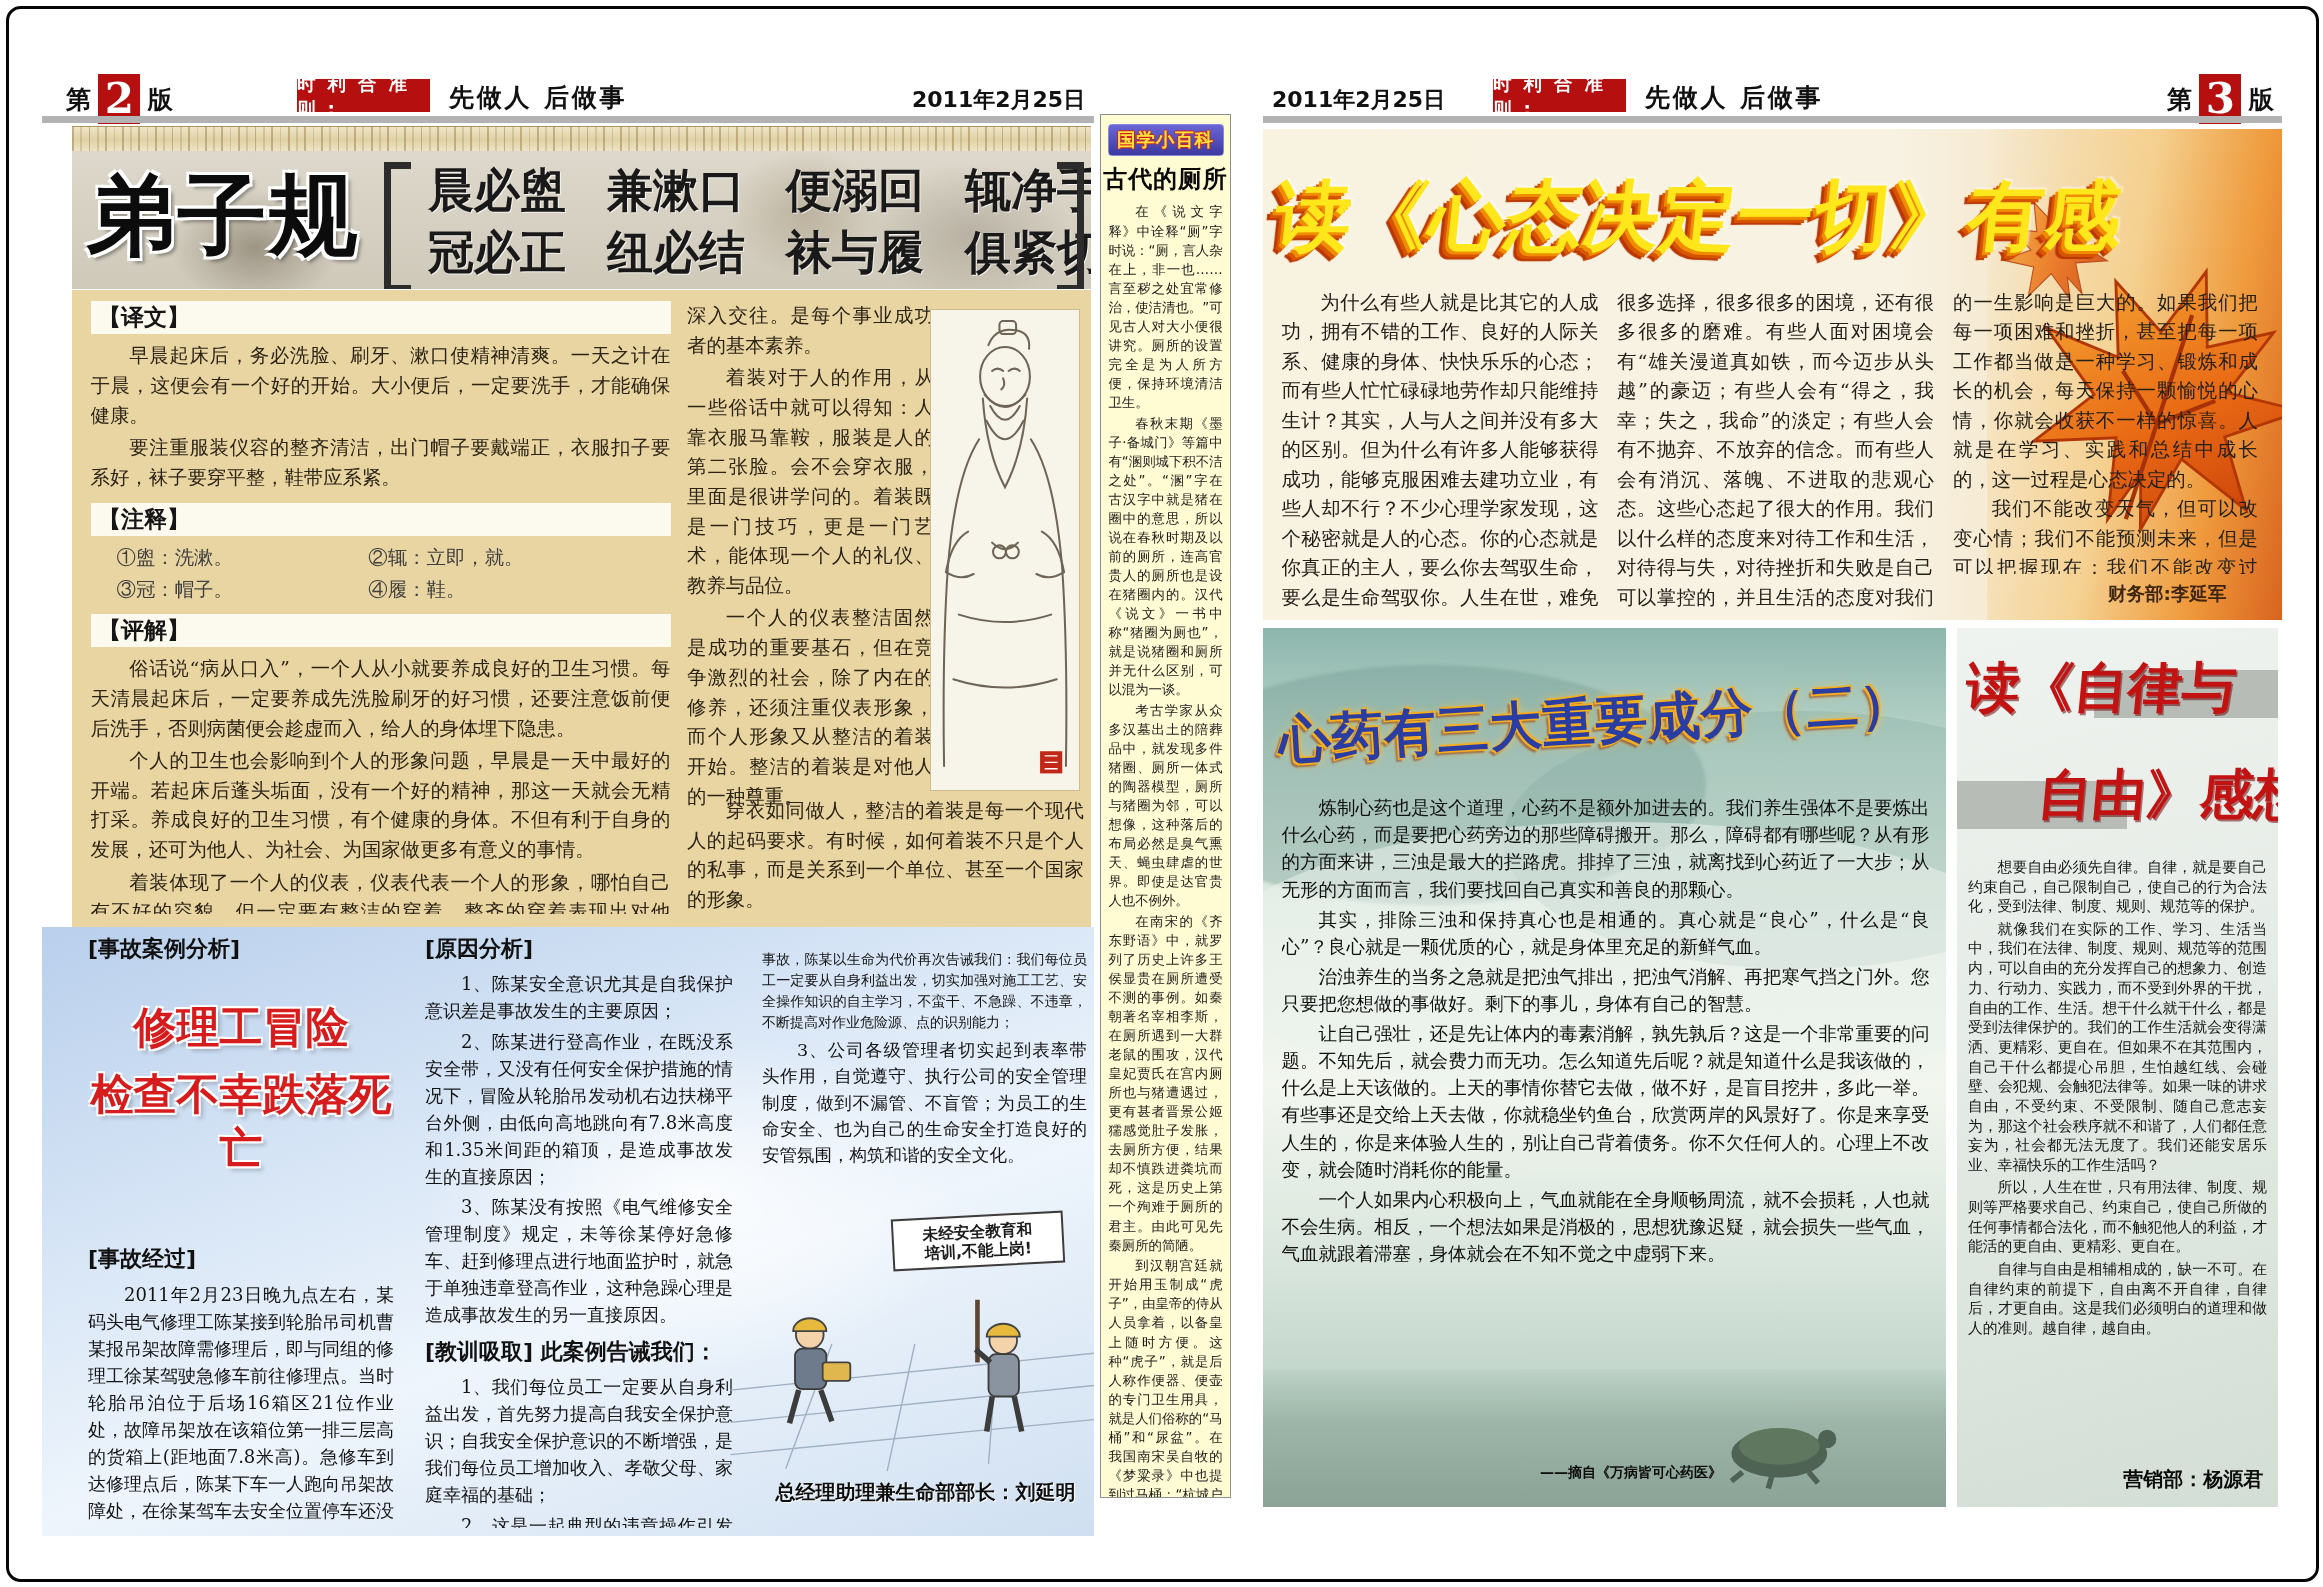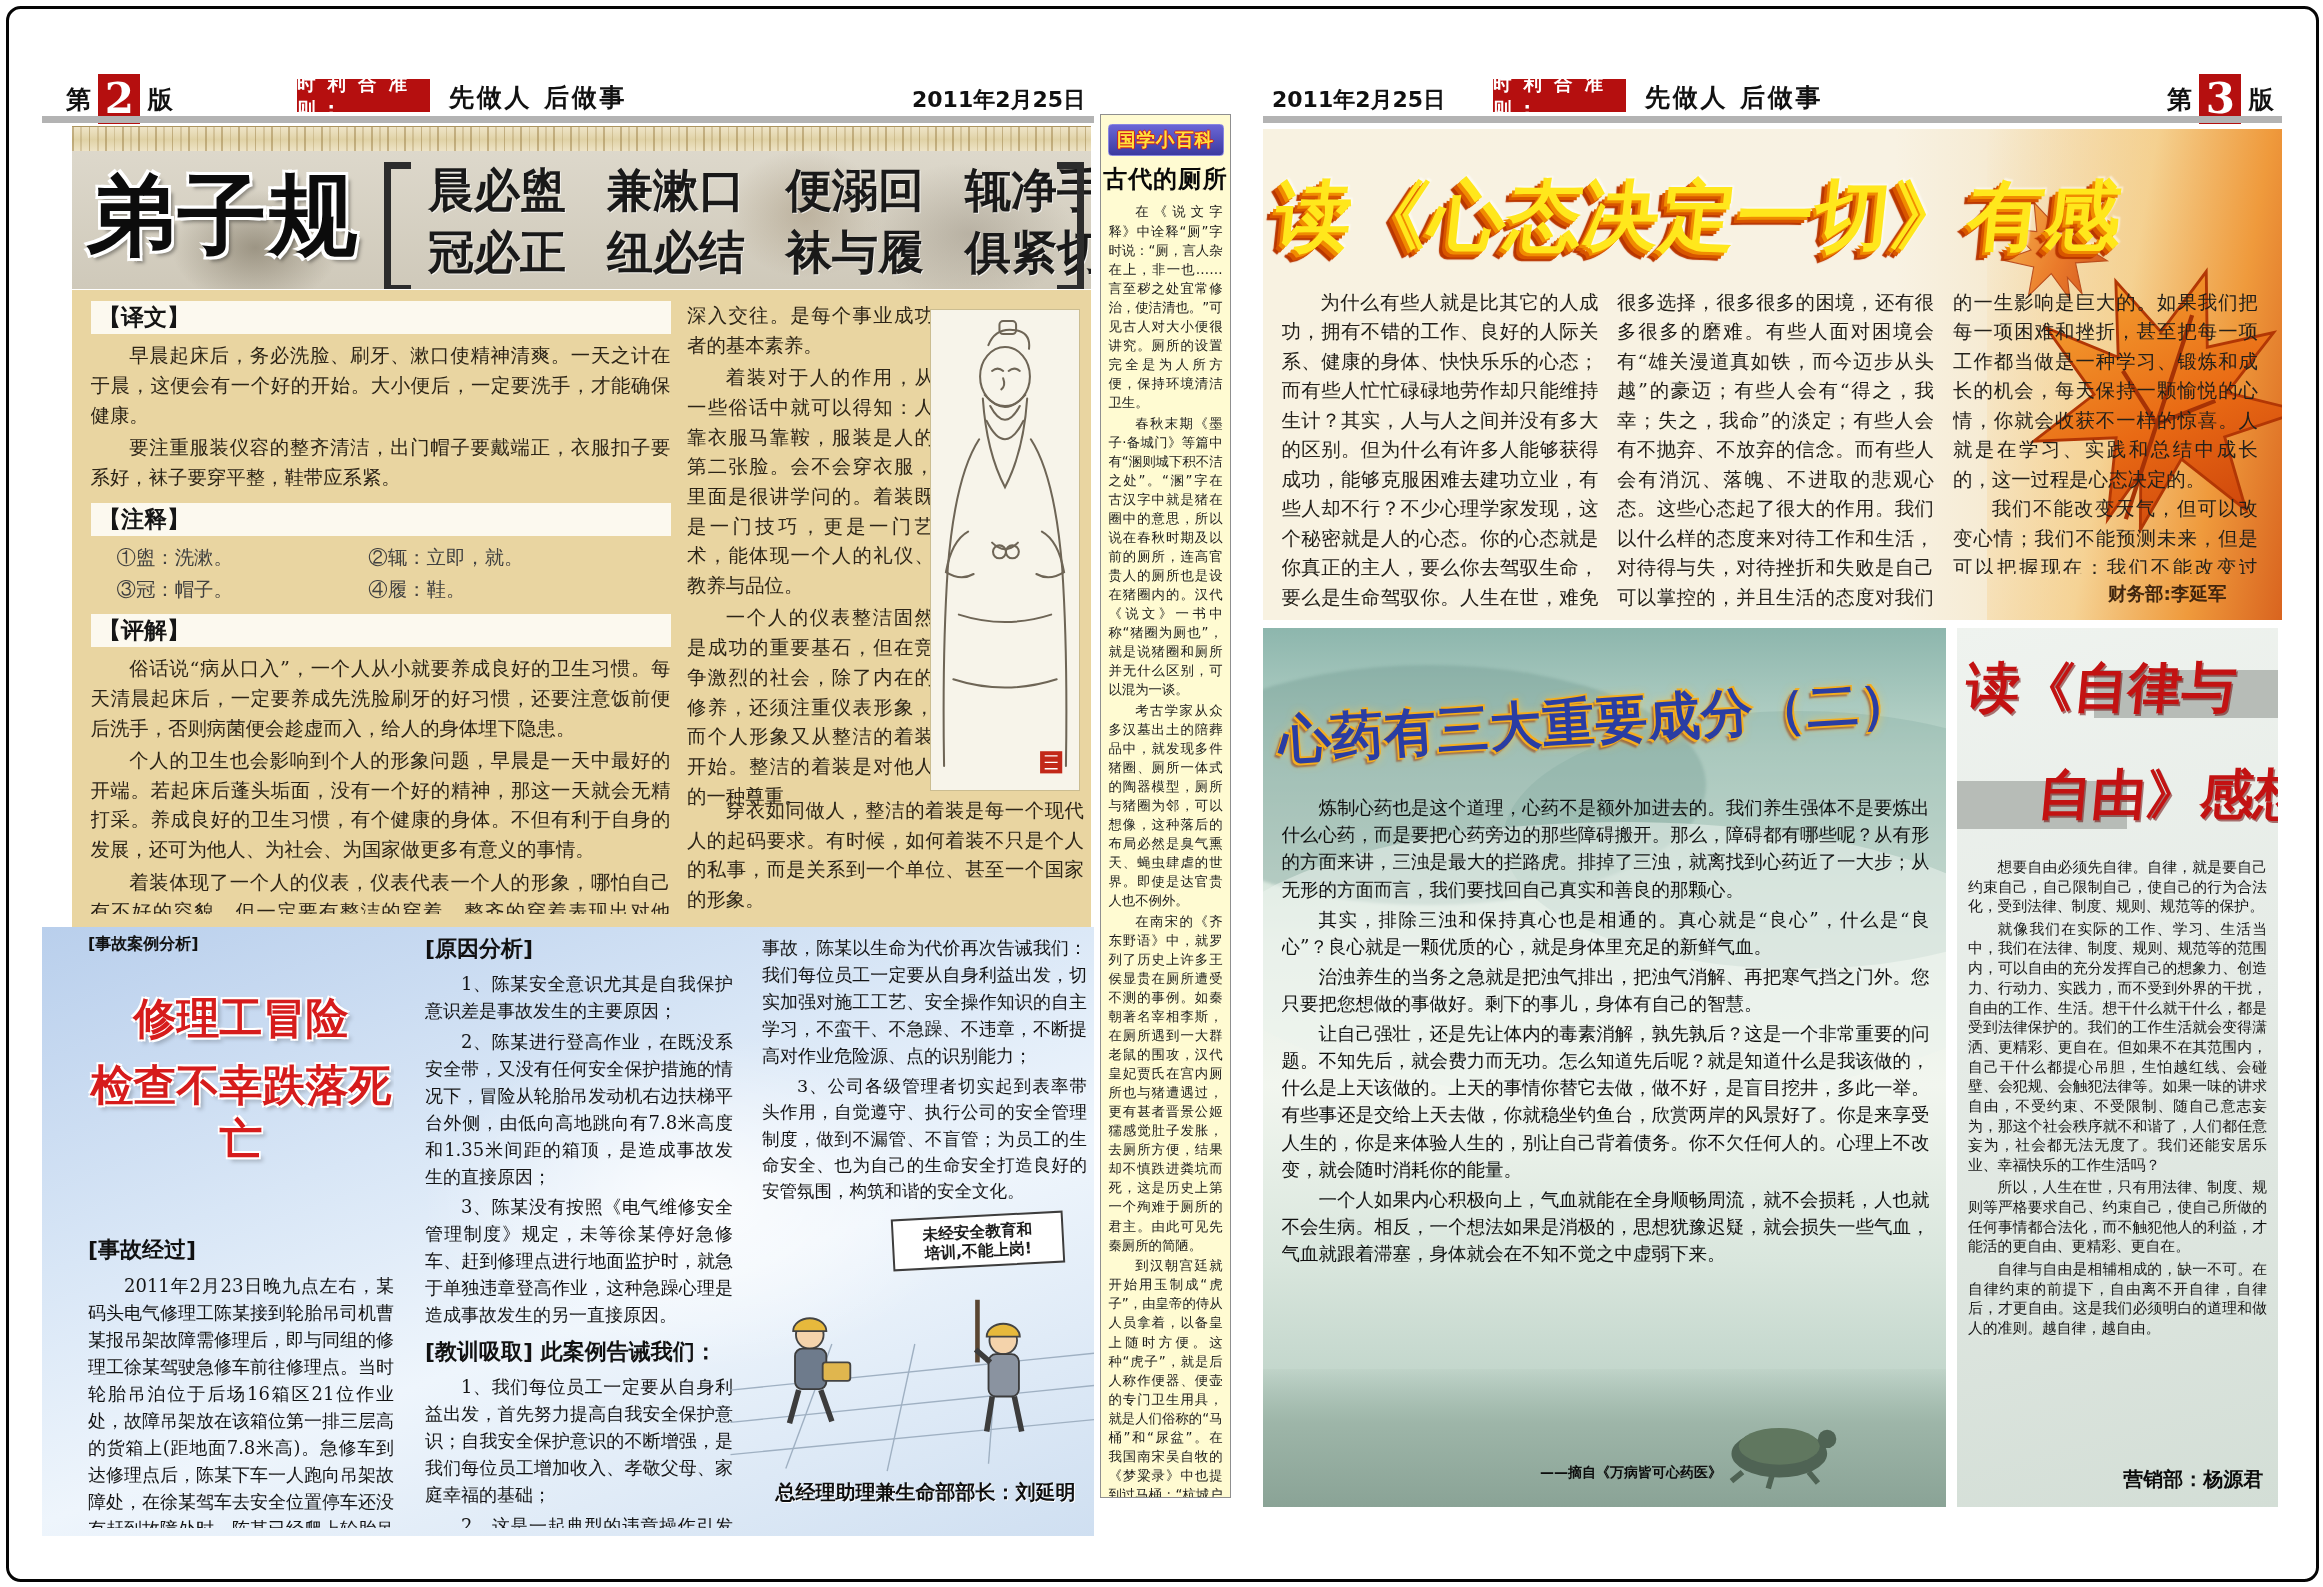--- a/index.html
+++ b/index.html
@@ -43,21 +43,21 @@
   .par{font-family:"DejaVu Serif",serif;font-size:19.4px;line-height:1.53;color:#2c2417;
        text-indent:2em;margin:0 0 2.8px;text-align:justify;}
   .zhushi{display:grid;grid-template-columns:1fr 1.2fr;row-gap:5.5px;padding-left:26px;
           font-family:"DejaVu Serif",serif;font-size:19.4px;color:#404040;}
   .imgbox{background:#f7f4ea;border:0.9px solid #cbbd91;}
 
   
   .sky{background:
       radial-gradient(388px 240px at 62% 45%,rgba(255,255,255,.85),rgba(255,255,255,0) 70%),
       linear-gradient(160deg,#b9cfec 0%,#d8e6f6 35%,#eef5fc 60%,#cfdff1 100%);}
-  .acc-tag{font-weight:800;font-size:16px;color:#101010;}
+  .acc-tag{font-weight:800;font-size:22px;color:#101010;}
   .acc-t1,.acc-t2{font-size:43px;font-weight:900;color:#d61c1c;line-height:1.25;
       text-shadow:1.8px 1.8px 0 #fff,-1.8px -1.8px 0 #fff,1.8px -1.8px 0 #fff,-1.8px 1.8px 0 #fff,3.7px 3.7px 4.6px rgba(0,0,0,.25);}
   .acc-head{font-weight:800;font-size:22px;margin:22px 0 7.4px;}
   .acc-par{font-family:"DejaVu Serif",serif;font-size:18px;line-height:1.5;color:#141414;
            text-indent:2em;margin:0 0 3.7px;text-align:justify;}
   .sign{background:#fff;border:2.8px solid #3d3d3d;text-align:center;font-weight:800;
         font-size:15.7px;color:#1c1c1c;line-height:1.25;padding:4.6px 2.8px;transform:rotate(-3deg);}
   .acc-sig{font-weight:800;font-size:20px;color:#0e0e0e;text-shadow:0.9px 0.9px 0 #fff;}
 
   
@@ -202,21 +202,21 @@
     <div class="abs ovh" style="left:383px;top:7.4px;width:308px;height:594px;">
       <div class="acc-head" style="margin:0 0 5.5px;">[原因分析]</div>
       <p class="acc-par">1、陈某安全意识尤其是自我保护意识差是事故发生的主要原因；</p>
       <p class="acc-par">2、陈某进行登高作业，在既没系安全带，又没有任何安全保护措施的情况下，冒险从轮胎吊发动机右边扶梯平台外侧，由低向高地跳向有7.8米高度和1.35米间距的箱顶，是造成事故发生的直接原因；</p>
       <p class="acc-par">3、陈某没有按照《电气维修安全管理制度》规定，未等徐某停好急修车、赶到修理点进行地面监护时，就急于单独违章登高作业，这种急躁心理是造成事故发生的另一直接原因。</p>
       <div class="acc-head" style="margin-top:9.2px;margin-bottom:5.5px;">[教训吸取] 此案例告诫我们：</div>
       <p class="acc-par">1、我们每位员工一定要从自身利益出发，首先努力提高自我安全保护意识；自我安全保护意识的不断增强，是我们每位员工增加收入、孝敬父母、家庭幸福的基础；</p>
       <p class="acc-par">2、这是一起典型的违章操作引发的</p>
     </div>
     <div class="abs ovh" style="left:720px;top:7.4px;width:325px;height:277px;">
-      <p class="acc-par" style="text-indent:0;font-size:18px;">事故，陈某以生命为代价再次告诫我们：我们每位员工一定要从自身利益出发，切实加强对施工工艺、安全操作知识的自主学习，不蛮干、不急躁、不违章，不断提高对作业危险源、点的识别能力；</p>
+      <p class="acc-par" style="text-indent:0;font-size:14px;margin-top:15px;">事故，陈某以生命为代价再次告诫我们：我们每位员工一定要从自身利益出发，切实加强对施工工艺、安全操作知识的自主学习，不蛮干、不急躁、不违章，不断提高对作业危险源、点的识别能力；</p>
       <p class="acc-par" style="font-size:17.5px;">3、公司各级管理者切实起到表率带头作用，自觉遵守、执行公司的安全管理制度，做到不漏管、不盲管；为员工的生命安全、也为自己的生命安全打造良好的安管氛围，构筑和谐的安全文化。</p>
     </div>
     <div class="abs" style="left:688px;top:288px;width:365px;height:258px;">
       <svg width="365" height="258" viewBox="0 0 395 280">
         <g stroke="#9fb0c2" stroke-width="1.5">
           <path d="M0,190 L395,150"></path>
             <path d="M0,225 L395,185"></path>
             <path d="M0,260 L395,222"></path>
           <path d="M60,275 L110,140"></path>
             <path d="M170,278 L200,140"></path>

